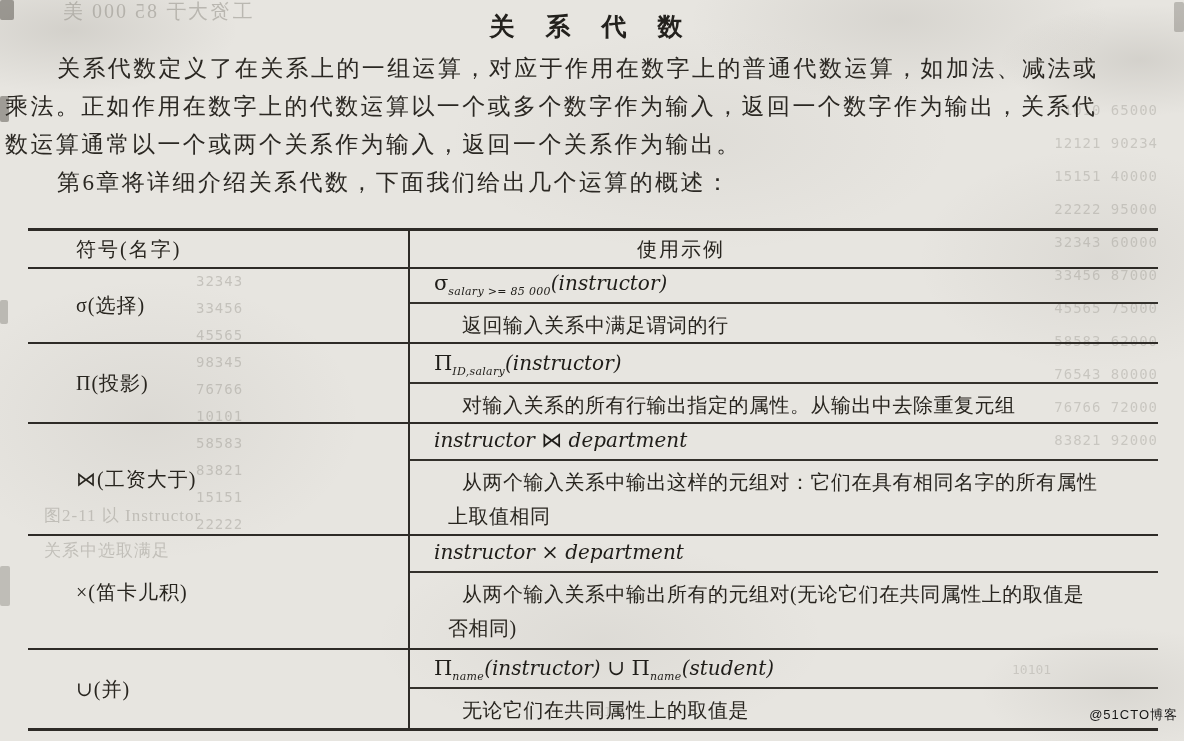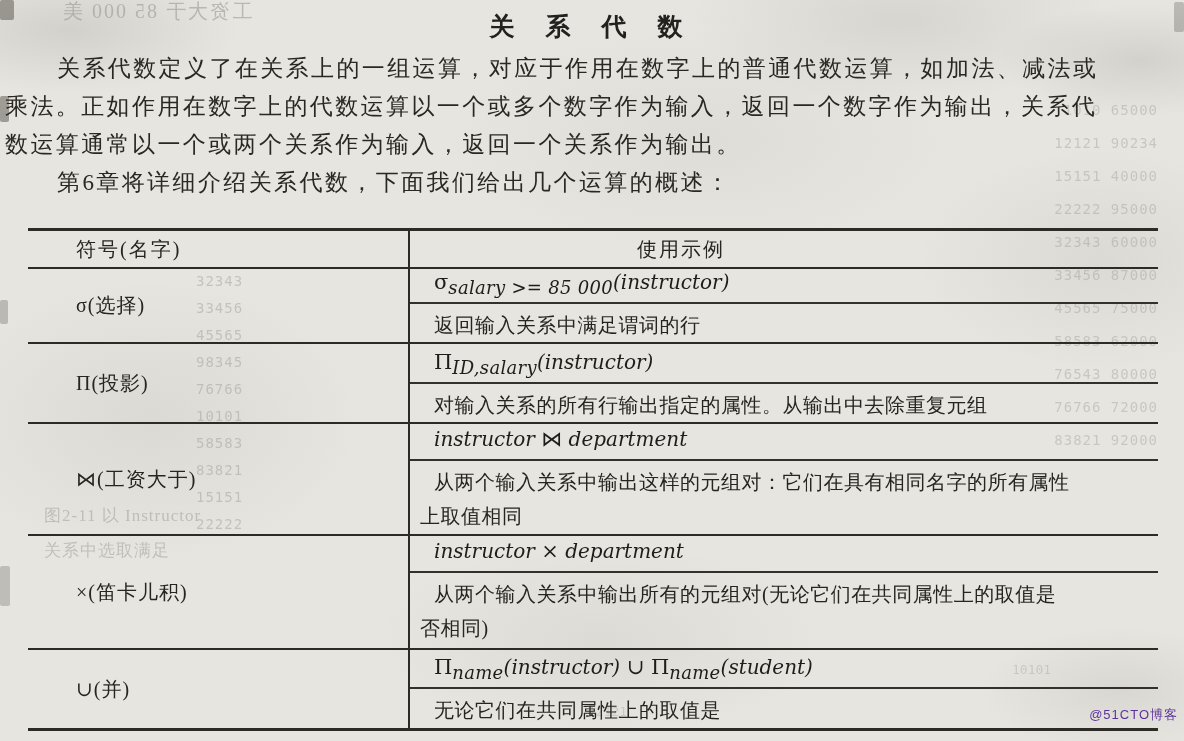--- a/index.html
+++ b/index.html
@@ -47,30 +47,30 @@
           font-size:20px;color:#28251f;}
   .rtable *{box-sizing:border-box;}
   .thead{display:flex;height:38px;border-bottom:2px solid #2e2b27;}
   .trow{display:flex;border-bottom:2px solid #2e2b27;}
   .trow:last-child{border-bottom:none;}
   .cell-sym{width:380px;flex:0 0 380px;display:flex;align-items:center;padding-left:48px;letter-spacing:1px;}
   .cell-ex{flex:1;border-left:2px solid #2e2b27;display:flex;flex-direction:column;}
   .th-sym{width:380px;flex:0 0 380px;display:flex;align-items:center;padding-left:48px;letter-spacing:2px;}
   .th-ex{flex:1;border-left:2px solid #2e2b27;display:flex;align-items:center;padding-left:227px;letter-spacing:2px;}
   .exline{border-bottom:2px solid #34312c;display:flex;align-items:flex-end;padding:0 0 4px 24px;}
-  .desc{flex:1;padding:4px 14px 0 10px;line-height:34px;}
+  .desc{flex:1;padding:4px 14px 0 10px;line-height:34px;margin-left:28px;}
   .dline{white-space:nowrap;letter-spacing:.5px;}
   .dline.d1{text-indent:14px;}
   .formula{font-family:"DejaVu Serif","DejaVu Sans",serif;font-size:20px;white-space:nowrap;color:#1f1d19;}
   .formula .it{font-style:italic;}
   .formula .op{font-style:normal;font-size:21px;}
-  .formula sub{font-size:18px;font-style:italic;letter-spacing:.3px;}
+  .formula sub{font-size:11px;font-style:italic;letter-spacing:.3px;}
   .opname{white-space:nowrap;}
 
-  .watermark{position:absolute;right:6px;top:706px;font-size:13px;color:#4c1d95;
+  .watermark{position:absolute;right:6px;top:706px;font-size:13px;color:#000000;
              font-family:"Liberation Sans","DejaVu Sans",sans-serif;letter-spacing:1px;opacity:.9;}
 </style>
 </head>
 <body>
 
 <div class="page">
 
   <div class="texture"></div>
 
   <div class="ghost g-topleft">工资大于 85 000 美</div>

